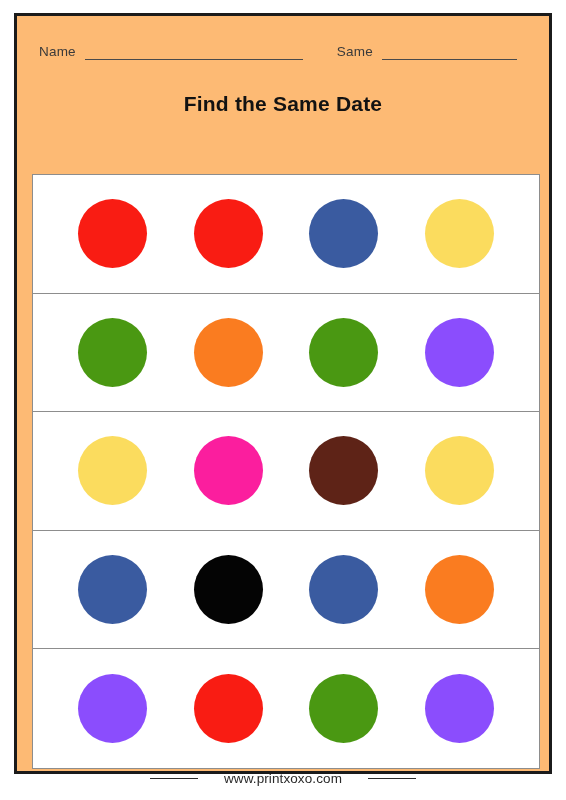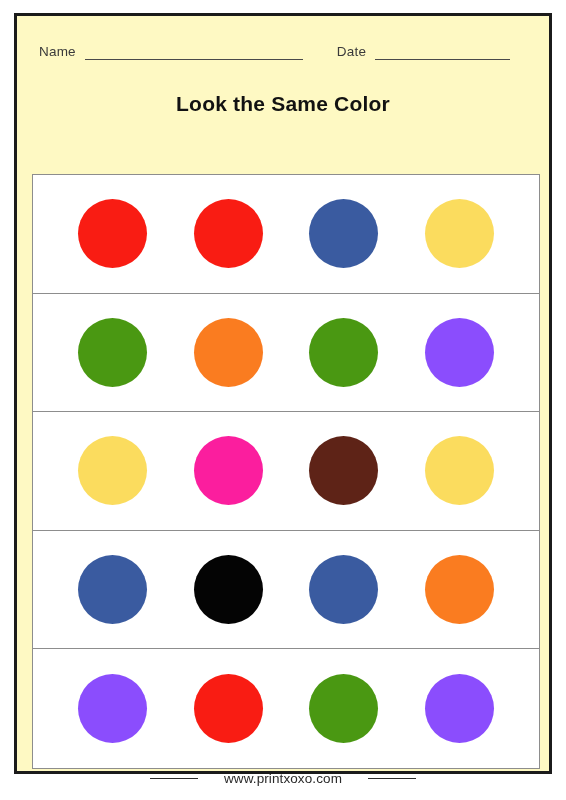--- a/index.html
+++ b/index.html
@@ -25,21 +25,21 @@
 
   
   .page-frame {
     position: absolute;
     left: 14px;
     top: 13px;
     width: 538px;
     height: 761px;
     box-sizing: border-box;
     border: 3px solid #1b1b1b;
-    background: #fef9c3;
+    background: #fdba74;
   }
 
   
   .meta-row {
     position: absolute;
     left: 0;
     top: 18px;
     width: 100%;
     height: 26px;
     display: flex;
@@ -158,26 +158,26 @@
 <div class="page">
   <div class="page-frame">
 
     <div class="meta-row">
       <div class="meta-field name">
         <span class="meta-label">Name</span>
         <span class="meta-line name-line"></span>
       </div>
       <div class="meta-spacer"></div>
       <div class="meta-field date">
-        <span class="meta-label">Date</span>
+        <span class="meta-label">Same</span>
         <span class="meta-line date-line"></span>
       </div>
     </div>
 
-    <div class="title">Look the Same Color</div>
+    <div class="title">Find the Same Date</div>
 
 
     <div class="color-grid">
 
       <div class="color-row">
         <div class="swatch-cell">
           <div class="swatch" style="background: rgb(249, 28, 19);"></div>
         </div>
         <div class="swatch-cell">
           <div class="swatch" style="background: rgb(249, 28, 19);"></div>

